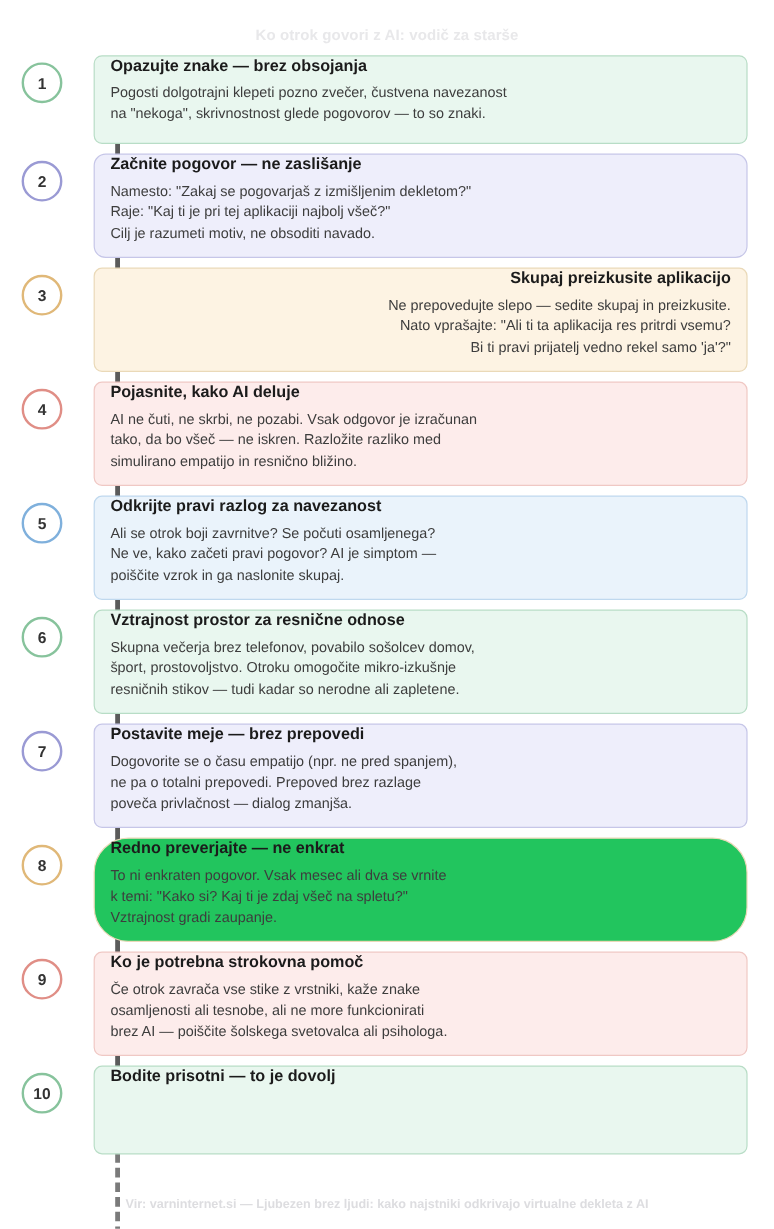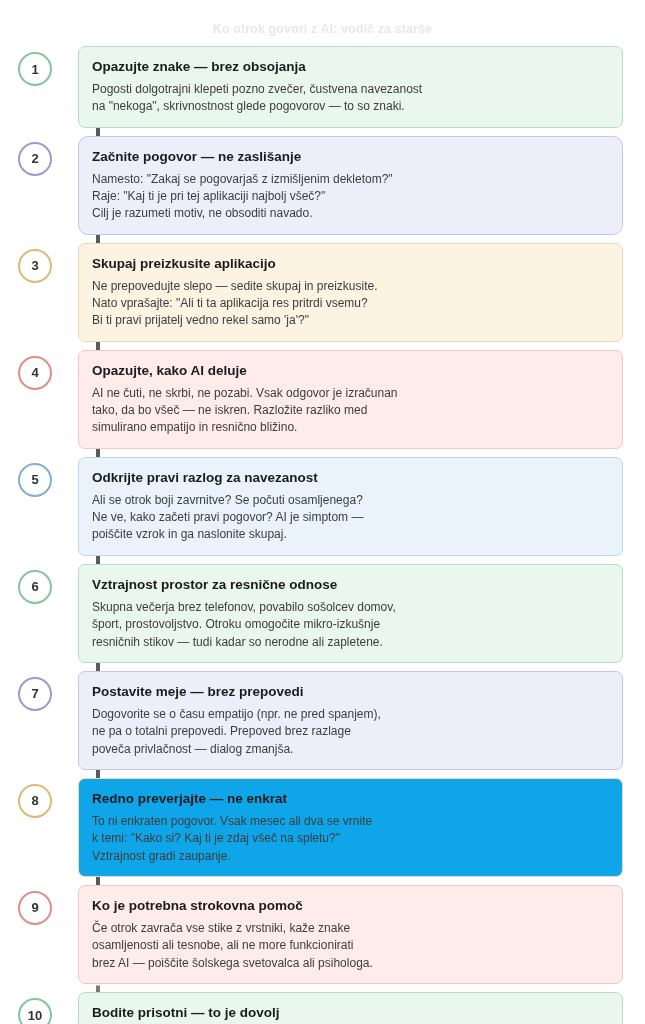--- a/index.html
+++ b/index.html
@@ -75,21 +75,21 @@
     justify-content: center;
     font-size: 13px;
     font-weight: bold;
     color: #333333;
     z-index: 2;
   }
   .card {
     flex: 1;
     border-radius: 7px;
     border: 1px solid #cccccc;
-    padding: 12px 13px 11px 13px;
+    padding: 0 13px 11px 13px;
     min-height: 74px;
   }
   .card h3 {
     margin: 0 0 5px 0;
     font-size: 13.5px;
     font-weight: bold;
     color: #1b1b1b;
     line-height: 1.25;
   }
   .card p {
@@ -136,32 +136,32 @@
       <div class="card" style="background: rgb(238, 238, 251); border-color: rgb(198, 198, 232); border-radius: 10px;">
         <h3>Začnite pogovor — ne zaslišanje</h3>
         <p>Namesto: "Zakaj se pogovarjaš z izmišljenim dekletom?"
 Raje: "Kaj ti je pri tej aplikaciji najbolj všeč?"
 Cilj je razumeti motiv, ne obsoditi navado.</p>
       </div>
     </div>
 
     <div class="step">
       <div class="marker" style="border-color: rgb(224, 184, 120);">3</div>
-      <div class="card" style="background: rgb(253, 243, 227); border-color: rgb(234, 217, 184);">
+      <div class="card" style="background: rgb(253, 243, 227); border-color: rgb(234, 217, 184); text-align: right;">
         <h3>Skupaj preizkusite aplikacijo</h3>
         <p>Ne prepovedujte slepo — sedite skupaj in preizkusite.
 Nato vprašajte: "Ali ti ta aplikacija res pritrdi vsemu?
 Bi ti pravi prijatelj vedno rekel samo 'ja'?"</p>
       </div>
     </div>
 
     <div class="step">
       <div class="marker" style="border-color: rgb(224, 142, 134);">4</div>
       <div class="card" style="background: rgb(253, 236, 235); border-color: rgb(240, 200, 196);">
-        <h3>Opazujte, kako AI deluje</h3>
+        <h3>Pojasnite, kako AI deluje</h3>
         <p>AI ne čuti, ne skrbi, ne pozabi. Vsak odgovor je izračunan
 tako, da bo všeč — ne iskren. Razložite razliko med
 simulirano empatijo in resnično bližino.</p>
       </div>
     </div>
 
     <div class="step">
       <div class="marker" style="border-color: rgb(127, 176, 220);">5</div>
       <div class="card" style="background: rgb(234, 243, 251); border-color: rgb(191, 216, 238);">
         <h3>Odkrijte pravi razlog za navezanost</h3>
@@ -186,21 +186,21 @@
       <div class="card" style="background: rgb(238, 238, 251); border-color: rgb(198, 198, 232);">
         <h3>Postavite meje — brez prepovedi</h3>
         <p>Dogovorite se o času empatijo (npr. ne pred spanjem),
 ne pa o totalni prepovedi. Prepoved brez razlage
 poveča privlačnost — dialog zmanjša.</p>
       </div>
     </div>
 
     <div class="step">
       <div class="marker" style="border-color: rgb(224, 184, 120);">8</div>
-      <div class="card" style="background: #0ea5e9; border-color: rgb(234, 217, 184);">
+      <div class="card" style="background: #22c55e; border-color: rgb(234, 217, 184); border-radius: 29px;">
         <h3>Redno preverjajte — ne enkrat</h3>
         <p>To ni enkraten pogovor. Vsak mesec ali dva se vrnite
 k temi: "Kako si? Kaj ti je zdaj všeč na spletu?"
 Vztrajnost gradi zaupanje.</p>
       </div>
     </div>
 
     <div class="step">
       <div class="marker" style="border-color: rgb(224, 142, 134);">9</div>
       <div class="card" style="background: rgb(253, 236, 235); border-color: rgb(240, 200, 196);">

